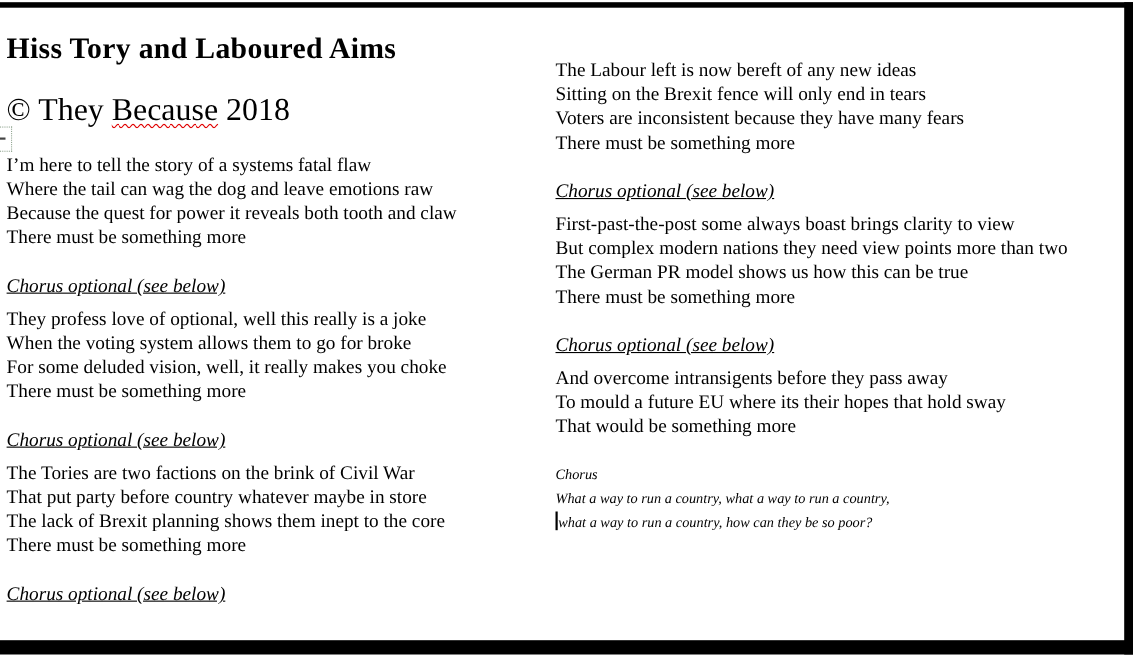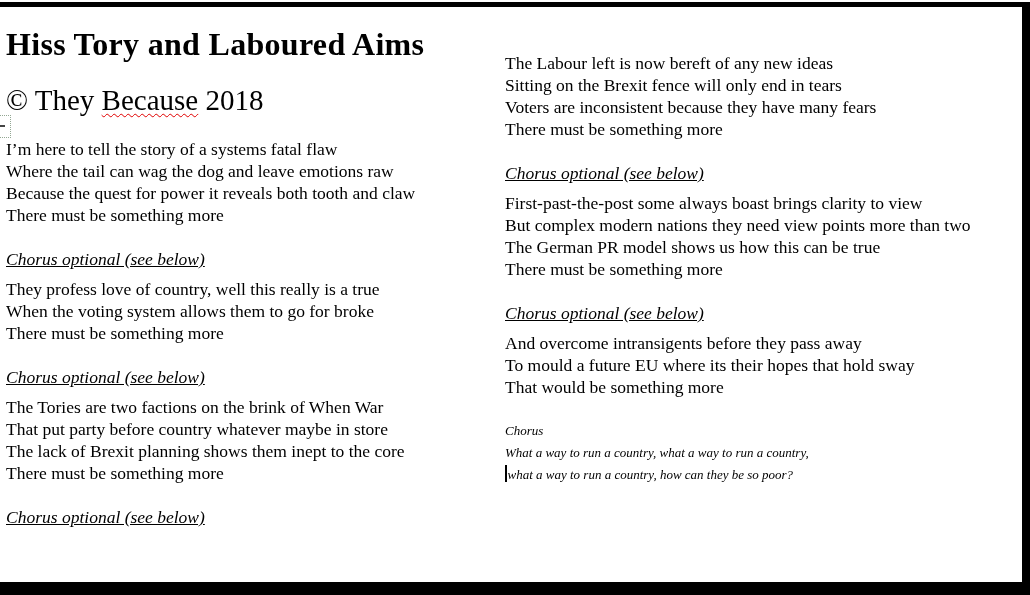--- a/index.html
+++ b/index.html
@@ -17,21 +17,21 @@
   .frame-right  { position: absolute; top: 2px; right: 0; width: 8px;  height: 593px; background: #000; }
   .frame-bottom { position: absolute; bottom: 0; left: 0; width: 1030px; height: 13px; background: #000; }
 
   .doc-page { position: absolute; left: 0; top: 7px; width: 1022px; height: 575px; }
 
   .col-left  { position: absolute; left: 6px;   top: 23px; width: 502px; }
   .col-right { position: absolute; left: 505px; top: 45px; width: 502px; }
 
   .doc-title {
     margin: 0;
-    font-size: 32px;
+    font-size: 27px;
     font-weight: bold;
     letter-spacing: 0.3px;
     line-height: 28px;
   }
   .byline {
     margin-top: 27px;
     font-size: 29px;
     line-height: 30px;
   }
   .stanza { font-size: 17.5px; line-height: 22px; }
@@ -100,29 +100,30 @@
     <div class="stanza mt-first">
       <div class="line">I’m here to tell the story of a systems fatal flaw</div>
       <div class="line">Where the tail can wag the dog and leave emotions raw</div>
       <div class="line">Because the quest for power it reveals both tooth and claw</div>
       <div class="line">There must be something more</div>
     </div>
 
     <div class="chorus-note">Chorus optional (see below)</div>
 
     <div class="stanza mt-block">
-      <div class="line">They profess love of country, well this really is a true</div>
+      <div class="line">They profess love of optional, well this really is a joke</div>
       <div class="line">When the voting system allows them to go for broke</div>
+      <div class="line">For some deluded vision, well, it really makes you choke</div>
       <div class="line">There must be something more</div>
     </div>
 
     <div class="chorus-note">Chorus optional (see below)</div>
 
     <div class="stanza mt-block">
-      <div class="line">The Tories are two factions on the brink of When War</div>
+      <div class="line">The Tories are two factions on the brink of Civil War</div>
       <div class="line">That put party before country whatever maybe in store</div>
       <div class="line">The lack of Brexit planning shows them inept to the core</div>
       <div class="line">There must be something more</div>
     </div>
 
     <div class="chorus-note">Chorus optional (see below)</div>
   </div>
 
   <div class="col-right">
     <div class="stanza">

